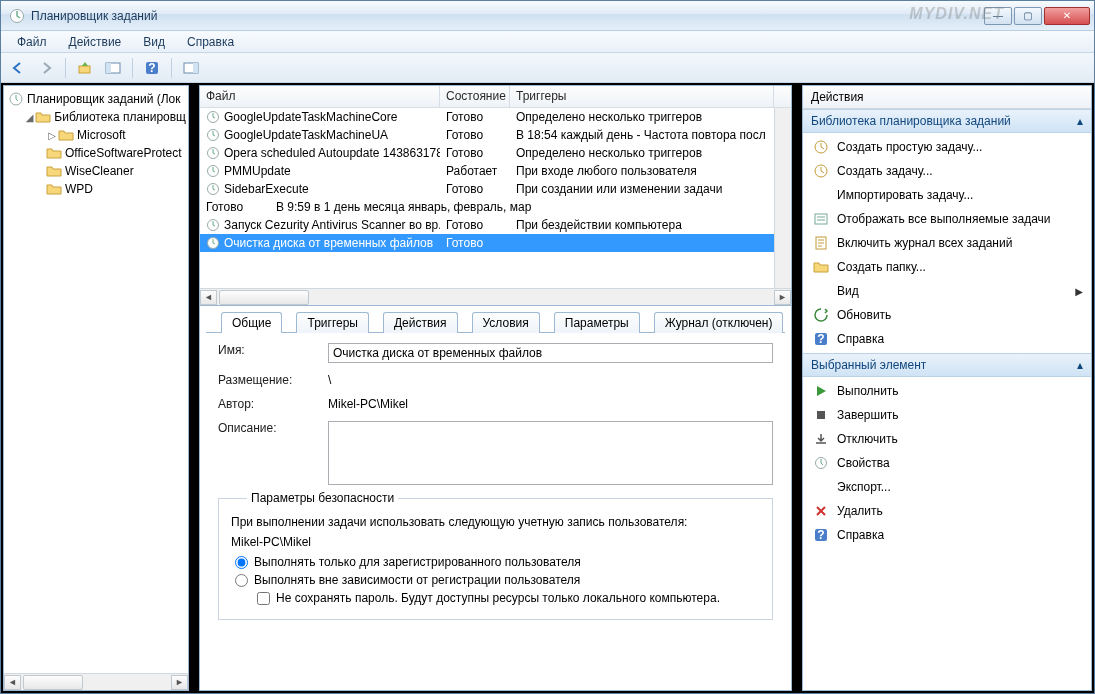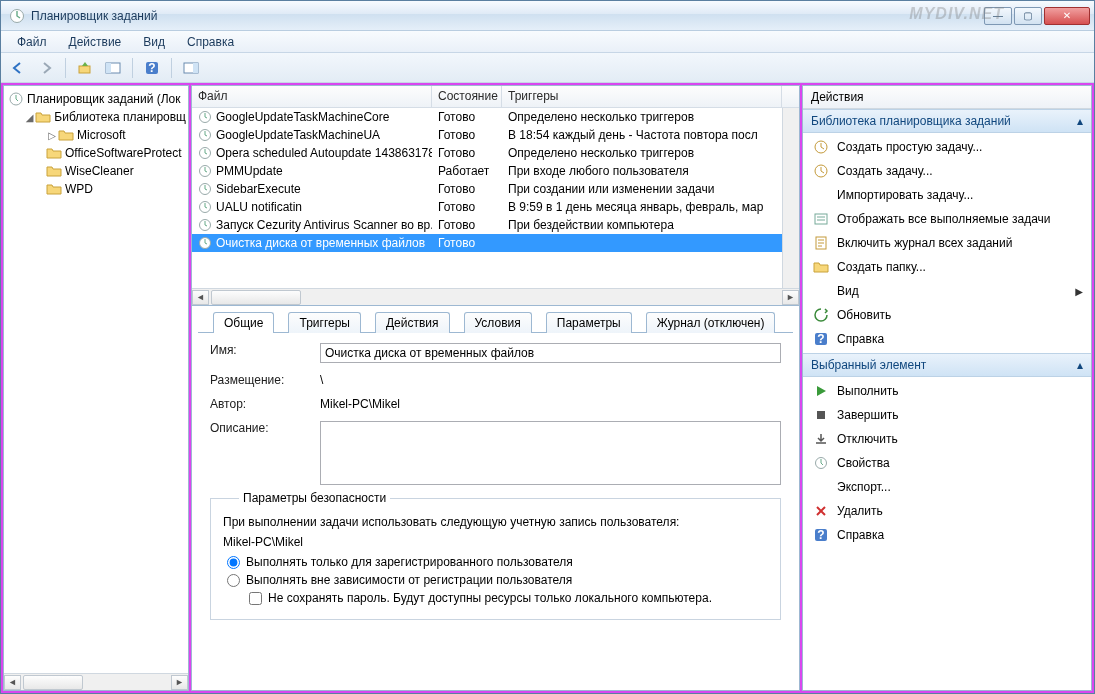--- a/index.html
+++ b/index.html
@@ -1,30 +1,30 @@
 <!DOCTYPE html>
 <html><head>
 <meta charset="utf-8">
 <style>
 * { box-sizing: border-box; margin: 0; padding: 0; font-family: "Segoe UI", Tahoma, sans-serif; font-size: 12px; }
 body { background: #fff; overflow: hidden; }
-.window { width: 1095px; height: 694px; border: 1px solid #5a7fa0; background: #d946ef; display: flex; flex-direction: column; position: relative; }
+.window { width: 1095px; height: 694px; border: 1px solid #5a7fa0; background: #000000; display: flex; flex-direction: column; position: relative; }
 .titlebar { height: 30px; background: linear-gradient(#f7fbff, #dfeaf6 45%, #cfe0f0 46%, #e5eff9); display: flex; align-items: center; padding: 0 4px 0 8px; border-bottom: 1px solid #b9cde0; }
 .titlebar .app-icon { width: 16px; height: 16px; margin-right: 6px; }
 .titlebar .title { flex: 1; color: #1b3a5c; }
 .win-controls { display: flex; gap: 2px; }
 .win-btn { width: 28px; height: 18px; border: 1px solid #7e98b4; border-radius: 2px; background: linear-gradient(#f3f8fd,#d2e2f1); display:flex; align-items:center; justify-content:center; font-size:10px; color:#3c5a78;}
 .win-btn.close { background: linear-gradient(#f1a0a0,#d65050); color:#fff; width:46px; border-color:#a03030;}
 .watermark { position:absolute; top:4px; right:90px; font-family: Arial, sans-serif; font-size:16px; font-weight:bold; font-style:italic; color:rgba(120,120,120,0.35); letter-spacing:1px; pointer-events:none;}
 .menubar { height: 22px; background: linear-gradient(#f8fbfe,#e9f0f8); border-bottom: 1px solid #c7d6e6; display:flex; align-items:center; padding: 0 6px; gap: 2px;}
 .menu-item { padding: 2px 10px; color:#1b3a5c; border-radius:2px; }
 .toolbar { height: 30px; background: linear-gradient(#f2f7fc,#e3ecf5); border-bottom:1px solid #c7d6e6; display:flex; align-items:center; padding:0 6px; gap:6px;}
 .tb-btn { width:22px; height:22px; border:1px solid transparent; border-radius:2px; display:flex; align-items:center; justify-content:center;}
 .tb-sep { width:1px; height:20px; background:#c0d0e0; margin:0 2px;}
-.workspace { flex:1; display:flex; padding:2px; gap:2px; min-height:0;}
+.workspace { flex:1; display:flex; padding:2px; gap:10px; min-height:0;}
 .pane { border:1px solid #9db8d2; background:#fff; display:flex; flex-direction:column; min-height:0;}
 .tree-pane { width:186px; }
 .tree { flex:1; overflow:hidden; padding:4px 2px;}
 .tree-row { display:flex; align-items:center; height:18px; white-space:nowrap; padding-left:2px;}
 .tree-row .twisty { width:12px; text-align:center; color:#6a6a6a; font-size:10px;}
 .tree-row .ticon { width:16px; height:16px; margin-right:3px; flex-shrink:0;}
 .tree-row.indent1 { padding-left:18px;}
 .tree-row.indent2 { padding-left:40px;}
 .hscrollbar { height:17px; border-top:1px solid #d0d8e0; background:#f0f0f0; display:flex; align-items:center;}
 .hscrollbar .arrow { width:17px; height:15px; border:1px solid #c0c8d0; background:linear-gradient(#fdfdfd,#e8e8e8); display:flex; align-items:center; justify-content:center; font-size:9px; color:#555;}
@@ -240,24 +240,20 @@
             </div>
             <div class="list-row">
               <div class="cell col-file"><span class="task-icon"><svg viewBox="0 0 14 14">
                     <circle cx="7" cy="7" r="5.5" fill="#fff" stroke="#9aa"></circle>
                     <path d="M7 3v4l2 1" stroke="#6a8" fill="none"></path>
                   </svg></span><span>SidebarExecute</span></div>
               <div class="cell col-state">Готово</div>
               <div class="cell col-trig">При создании или изменении задачи</div>
             </div>
             <div class="list-row">
-              <div class="cell col-file"><span class="task-icon"><svg viewBox="0 0 14 14">
-                    <circle cx="7" cy="7" r="5.5" fill="#fff" stroke="#9aa"></circle>
-                    <path d="M7 3v4l2 1" stroke="#6a8" fill="none"></path>
-                  </svg></span><span>UALU notificatin</span></div>
               <div class="cell col-state">Готово</div>
               <div class="cell col-trig">В 9:59 в 1 день месяца январь, февраль, мар</div>
             </div>
             <div class="list-row">
               <div class="cell col-file"><span class="task-icon"><svg viewBox="0 0 14 14">
                     <circle cx="7" cy="7" r="5.5" fill="#fff" stroke="#9aa"></circle>
                     <path d="M7 3v4l2 1" stroke="#6a8" fill="none"></path>
                   </svg></span><span>Запуск Cezurity Antivirus Scanner во вр...</span></div>
               <div class="cell col-state">Готово</div>
               <div class="cell col-trig">При бездействии компьютера</div>

